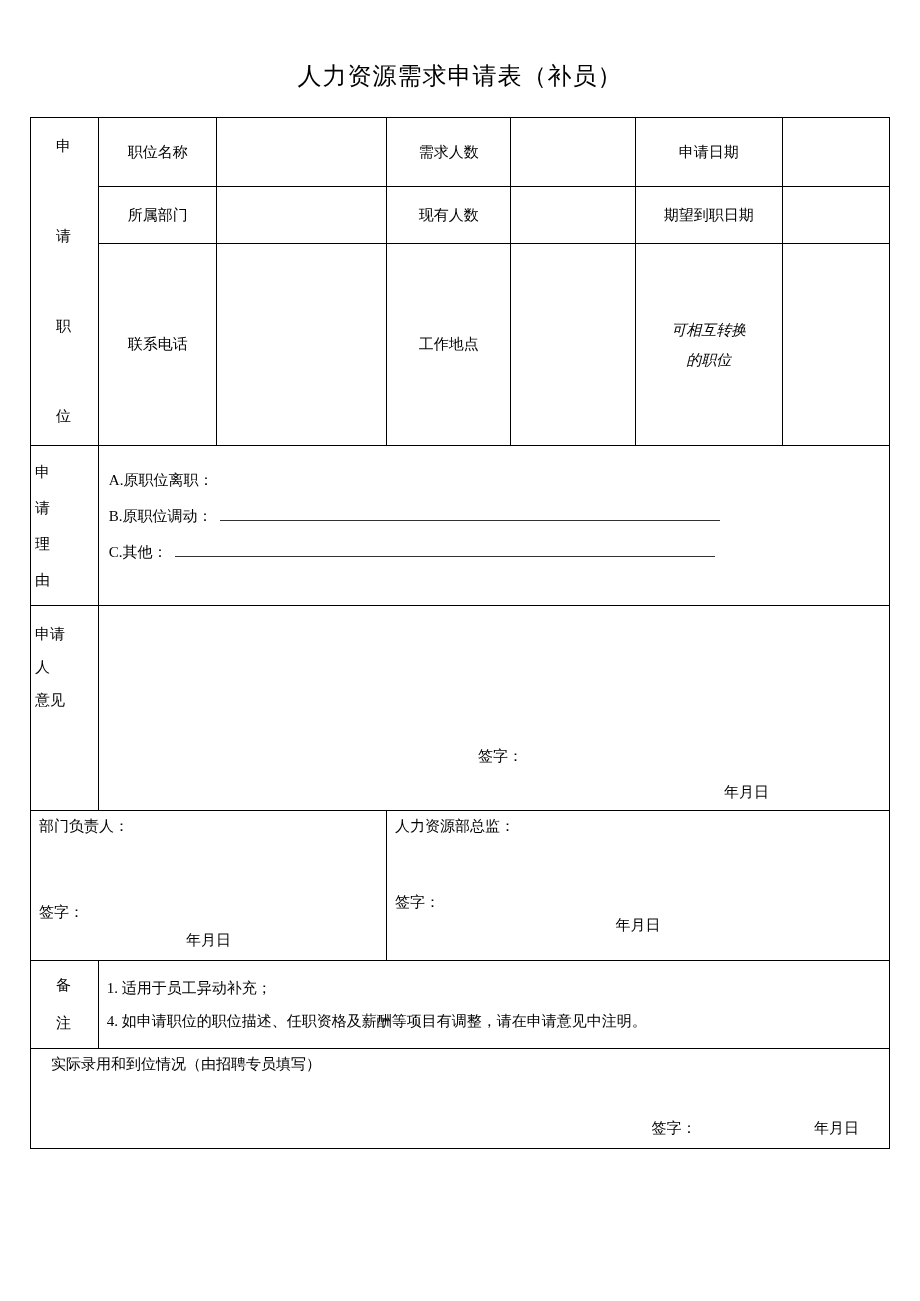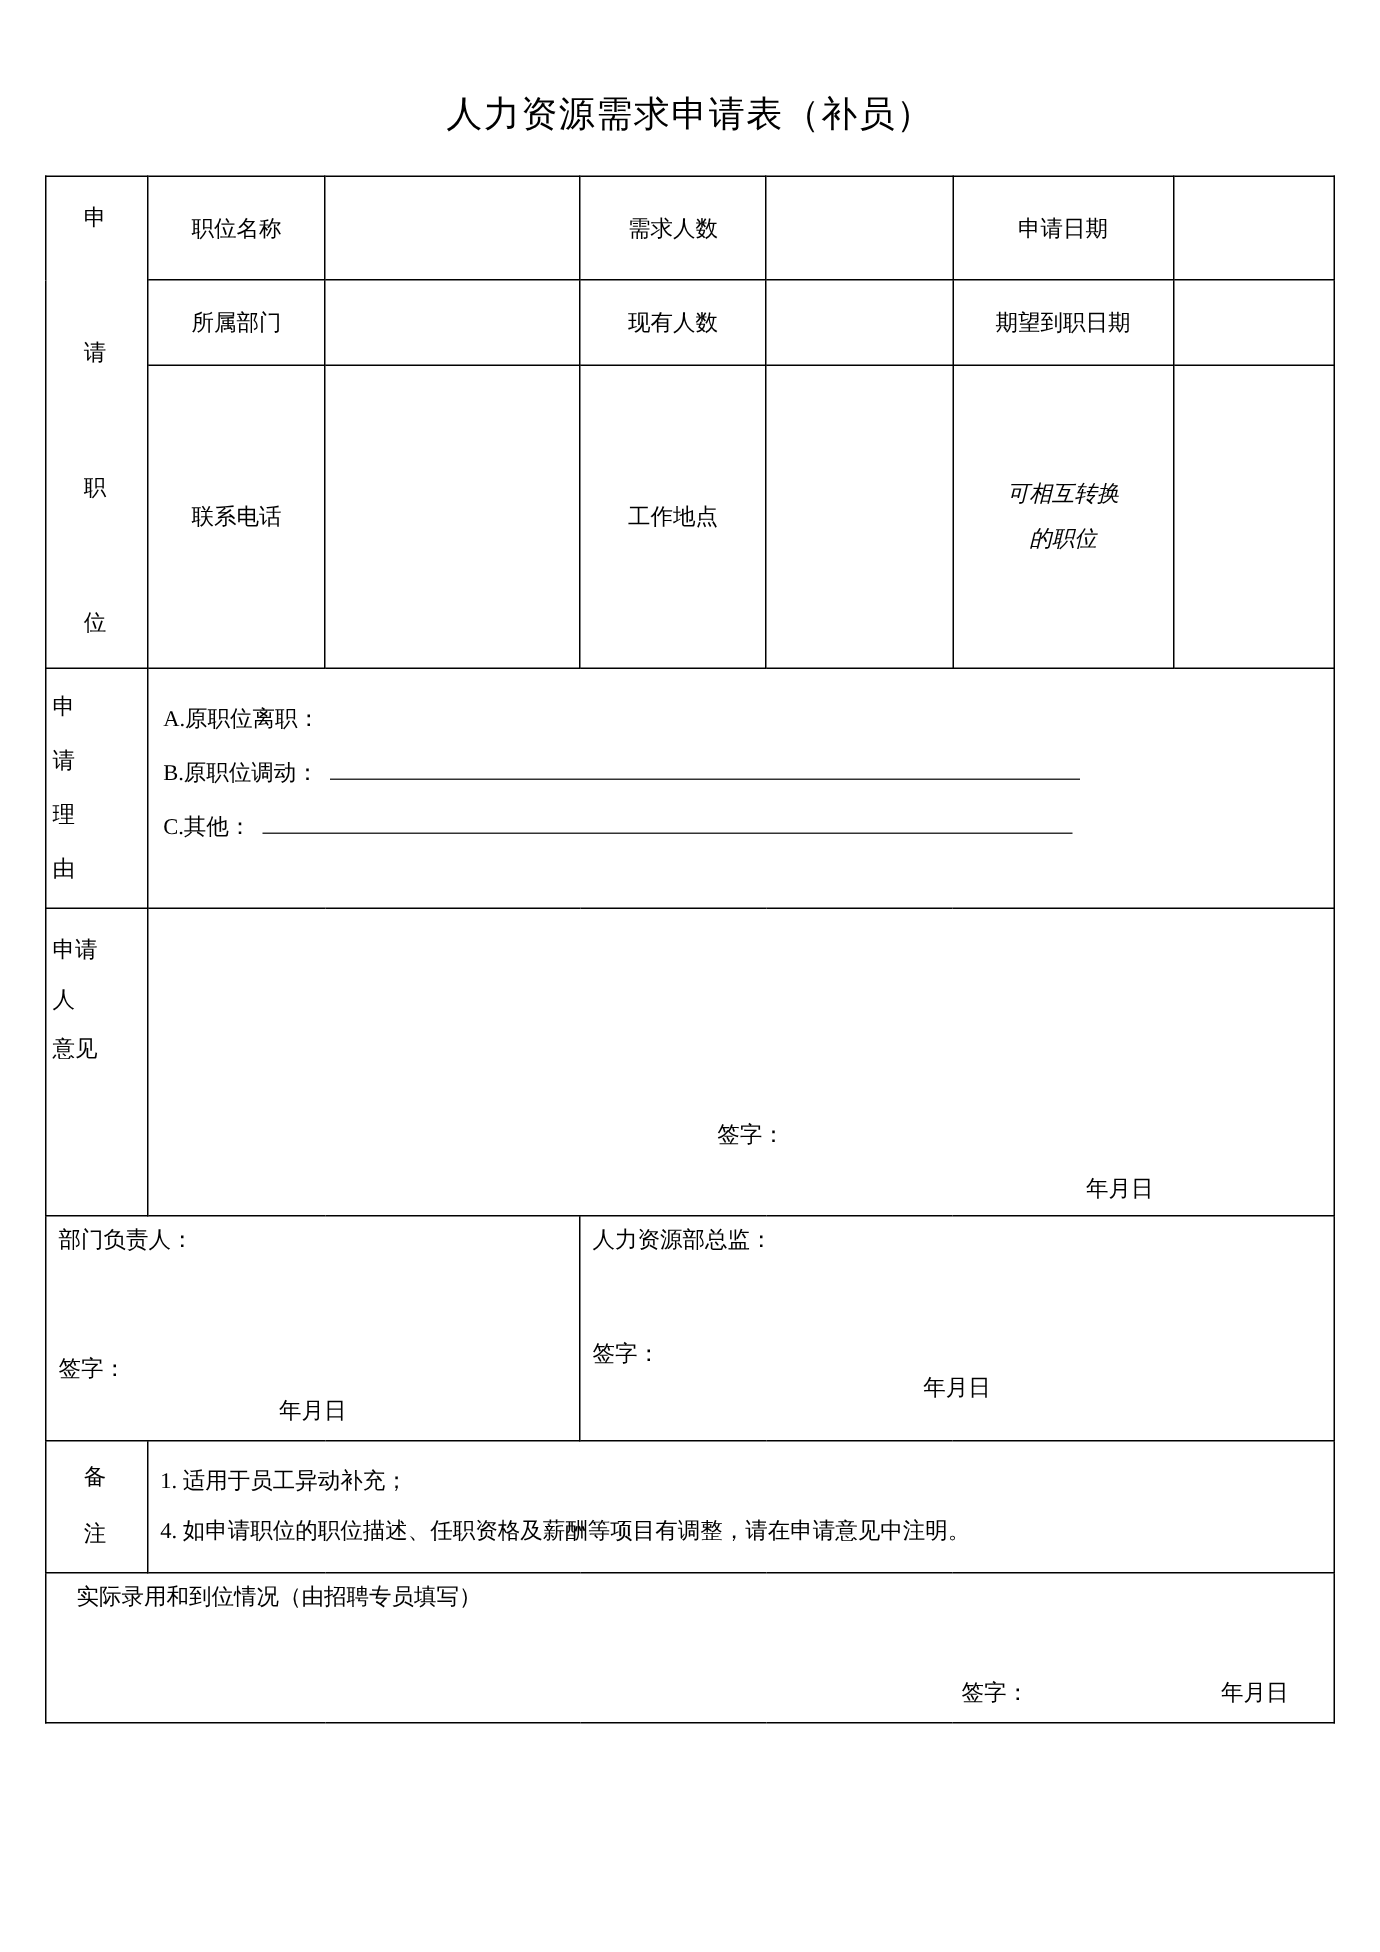--- a/index.html
+++ b/index.html
@@ -90,21 +90,20 @@
       height: 100px;
       vertical-align: top;
       text-align: left;
       padding: 6px 20px;
       position: relative;
     }
     .actual-sig {
       position: absolute;
       bottom: 10px;
       right: 30px;
-      font-family: Liberation Mono, monospace;
     }
     .underline {
       display: inline-block;
       border-bottom: 1px solid #333;
       min-width: 500px;
       height: 1em;
       vertical-align: baseline;
     }
   </style>
 </head>

